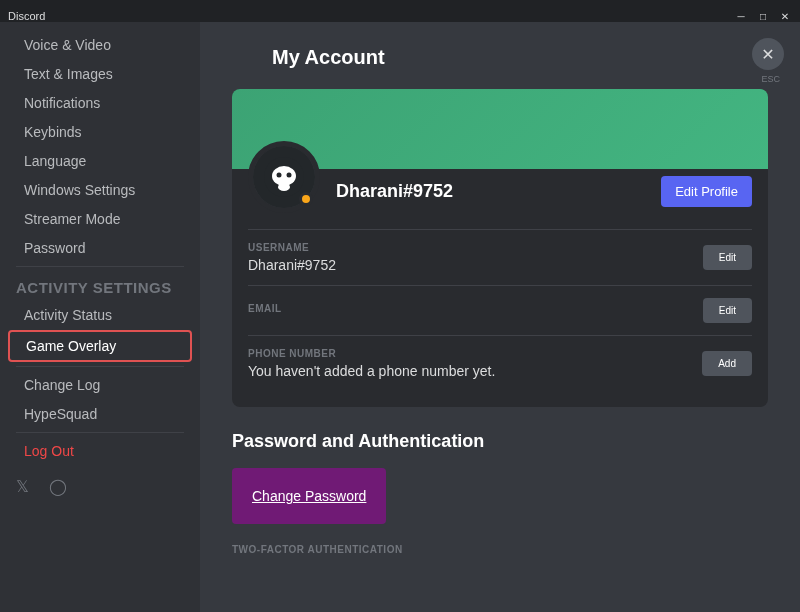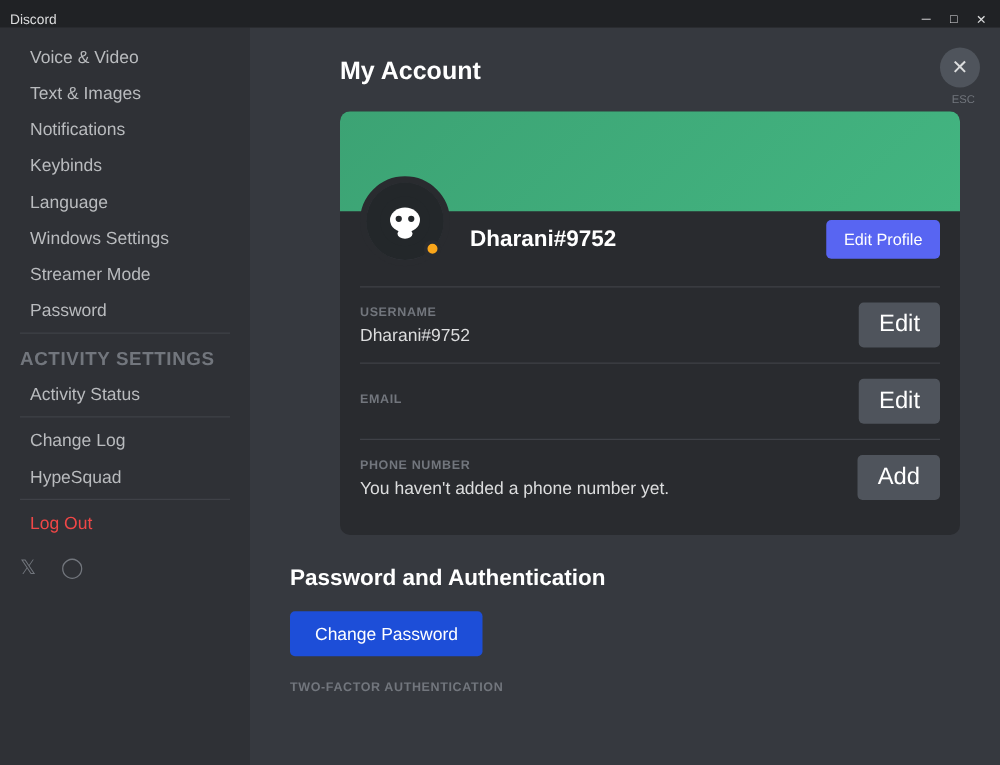--- a/index.html
+++ b/index.html
@@ -141,21 +141,20 @@
       margin-bottom: 20px;
       margin-left: 40px;
     }
 
     
     .profile-card {
       background: #292b2f;
       border-radius: 8px;
       overflow: hidden;
       margin-bottom: 24px;
-      margin-left: 40px;
     }
     .profile-banner {
       height: 80px;
       background: linear-gradient(135deg, #3ca374, #43b581);
     }
     .profile-info {
       display: flex;
       align-items: center;
       padding: 0 16px 16px;
       position: relative;
@@ -241,41 +240,42 @@
       font-size: 14px;
       cursor: pointer;
       text-decoration: none;
     }
     .info-action-btn {
       background: #4f545c;
       color: #ffffff;
       border: none;
       border-radius: 4px;
       padding: 7px 16px;
-      font-size: 19px;
+      font-size: 10px;
       cursor: pointer;
       white-space: nowrap;
     }
 
     
     .password-section-title {
       color: #ffffff;
       font-size: 18px;
       font-weight: 700;
       margin-bottom: 16px;
     }
     .change-password-btn {
-      background: #1d4ed8;
+      background: #701a75;
       color: #ffffff;
       border: none;
       border-radius: 4px;
-      padding: 10px 20px;
+      padding: 20px 20px;
       font-size: 14px;
       font-weight: 500;
       cursor: pointer;
+      text-decoration: underline;
     }
     .two-factor-label {
       color: #72767d;
       font-size: 10px;
       font-weight: 700;
       text-transform: uppercase;
       letter-spacing: 0.5px;
       margin-top: 20px;
     }
 
@@ -332,20 +332,23 @@
     </div>
     <div class="sidebar-item">
       <span>Password</span>
     </div>
 
     <div class="divider"></div>
 
     <div class="sidebar-section-label">ACTIVITY SETTINGS</div>
     <div class="sidebar-item">
       <span>Activity Status</span>
+    </div>
+    <div class="sidebar-item selected-outline">
+      <span>Game Overlay</span>
     </div>
 
     <div class="divider"></div>
 
     <div class="sidebar-item">
       <span>Change Log</span>
     </div>
     <div class="sidebar-item">
       <span>HypeSquad</span>
     </div>

